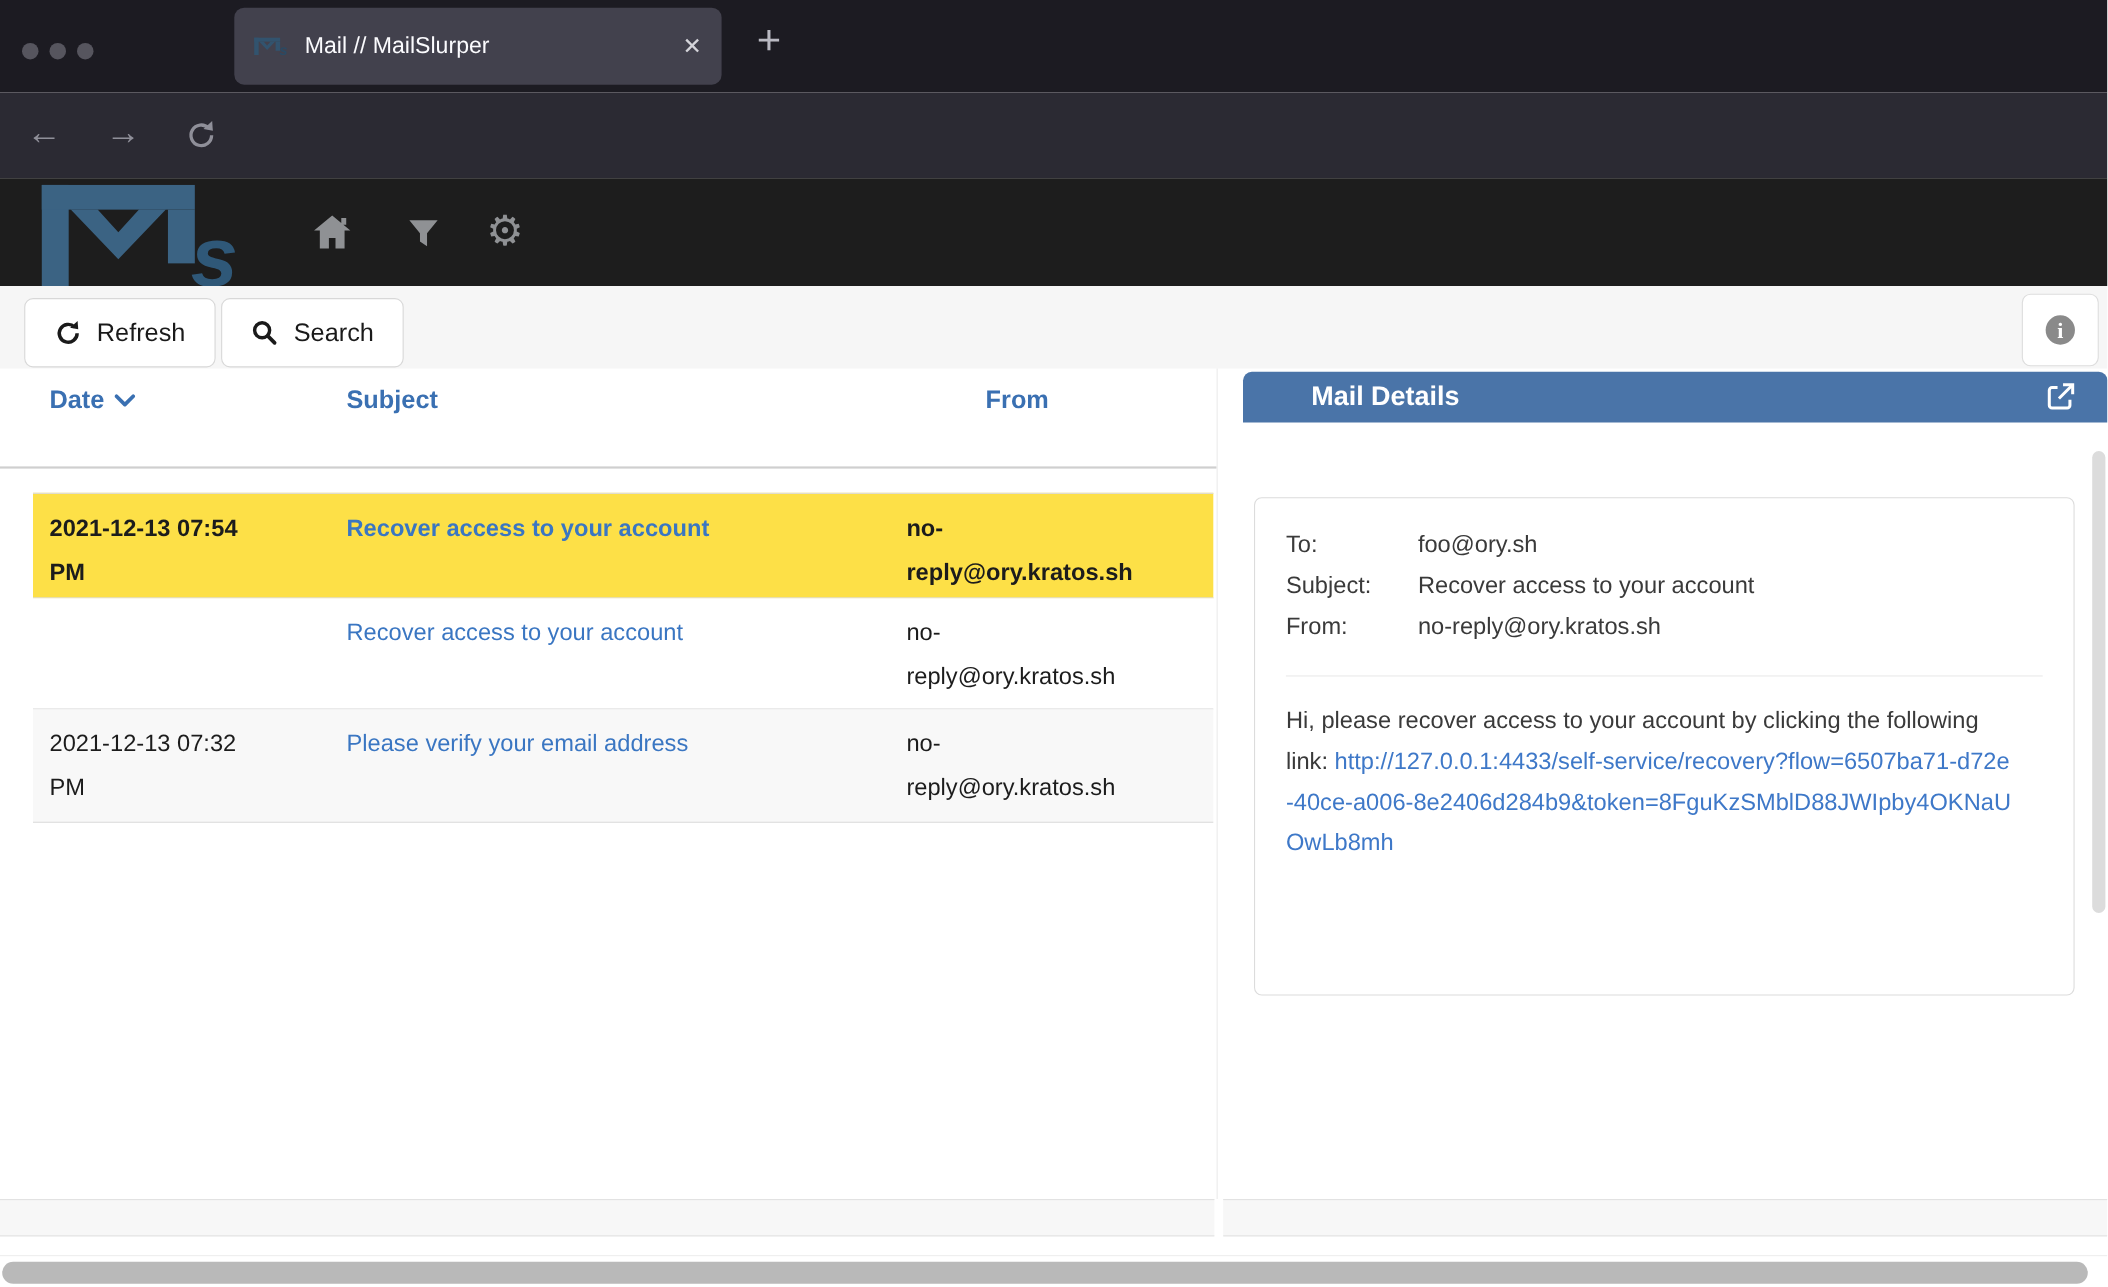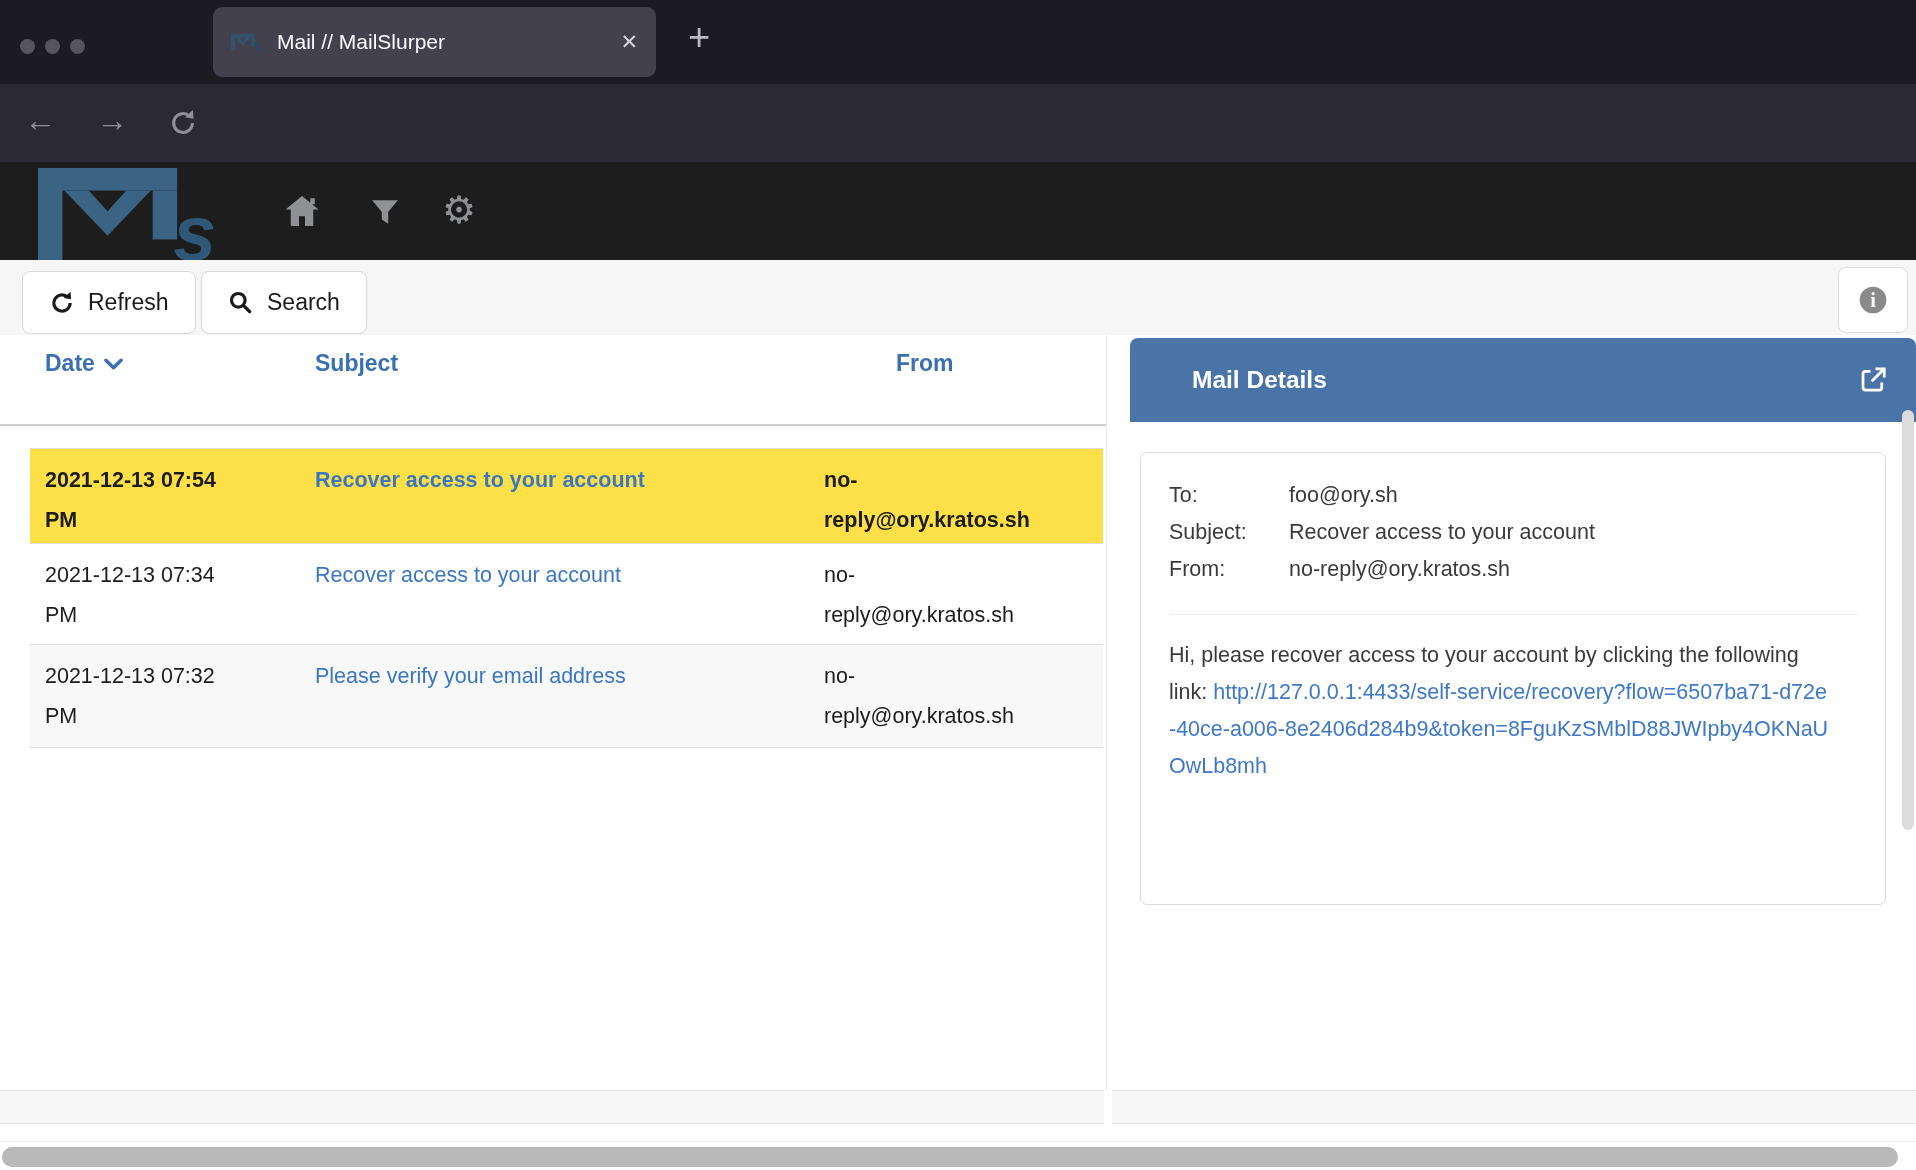--- a/index.html
+++ b/index.html
@@ -49,21 +49,21 @@
   .mailrow{position:relative;box-sizing:border-box;border-bottom:1px solid #ddd;}
   .row0{height:96px;background:#fde047;border-top:1px solid #ddd;font-weight:700;}
   .row1{height:101px;background:#fff;}
   .row2{height:103px;background:#f8f8f8;}
   .cell{position:absolute;top:11px;line-height:40px;font-size:21.5px;color:#1c1c1c;}
   .cell-date{left:15px;width:185px;}
   .cell-subject{left:285px;width:500px;color:#3a76c2;text-decoration:none;display:block;}
   .cell-from{left:794px;width:215px;}
 
   
-  .details-header{left:1130px;top:338px;width:786px;height:84px;background:#4a74a8;
+  .details-header{left:1130px;top:338px;width:786px;height:46px;background:#4a74a8;
        border-radius:8px 8px 0 0;display:flex;align-items:center;}
   .details-title{color:#fff;font-size:24.5px;font-weight:bold;margin-left:62px;flex:1;}
   .extlink{margin-right:28px;display:flex;}
   .details-card{left:1140px;top:452px;width:746px;height:453px;background:#fff;
        border:1px solid #dcdcdc;border-radius:7px;box-sizing:border-box;}
   .fields{padding:24px 28px 0 28px;}
   .frow{line-height:37px;font-size:21.5px;color:#3a3a3a;}
   .flabel{display:inline-block;width:120px;}
   .cardhr{margin:26px 28px 0 28px;border:none;border-top:1px solid #e9e9e9;}
   .bodytext{margin:22px 28px 0 28px;width:660px;line-height:37px;font-size:21.5px;color:#3a3a3a;}
@@ -212,21 +212,20 @@
   <div class="abs head-underline"></div>
   <div class="abs vline"></div>
 
   <div class="abs rows">
     <div class="mailrow row0">
       <div class="cell cell-date">2021-12-13 07:54 PM</div>
       <a class="cell cell-subject" href="#">Recover access to your account</a>
       <div class="cell cell-from">no-reply@ory.kratos.sh</div>
     </div>
     <div class="mailrow row1">
-      <div class="cell cell-date">2021-12-13 07:34 PM</div>
       <a class="cell cell-subject" href="#">Recover access to your account</a>
       <div class="cell cell-from">no-reply@ory.kratos.sh</div>
     </div>
     <div class="mailrow row2">
       <div class="cell cell-date">2021-12-13 07:32 PM</div>
       <a class="cell cell-subject" href="#">Please verify your email address</a>
       <div class="cell cell-from">no-reply@ory.kratos.sh</div>
     </div>
   </div>
 

